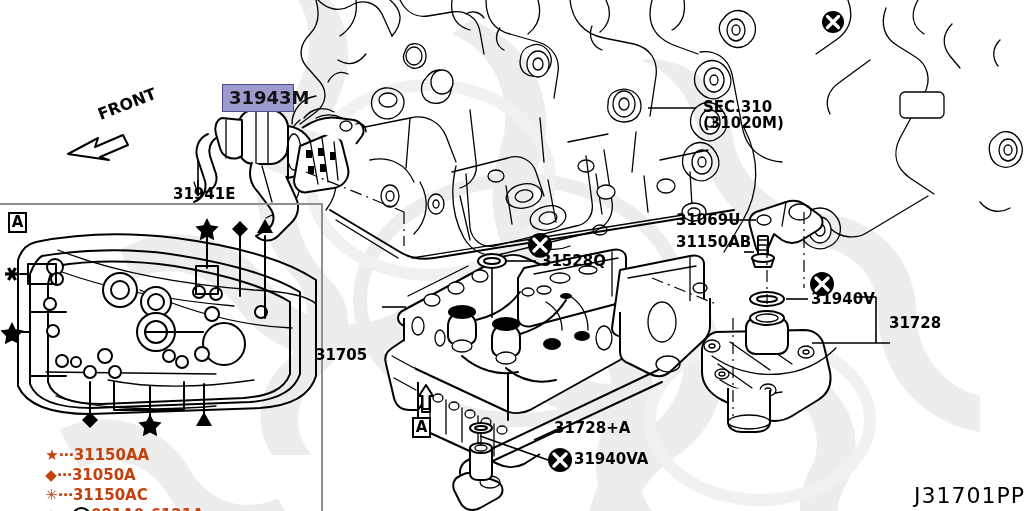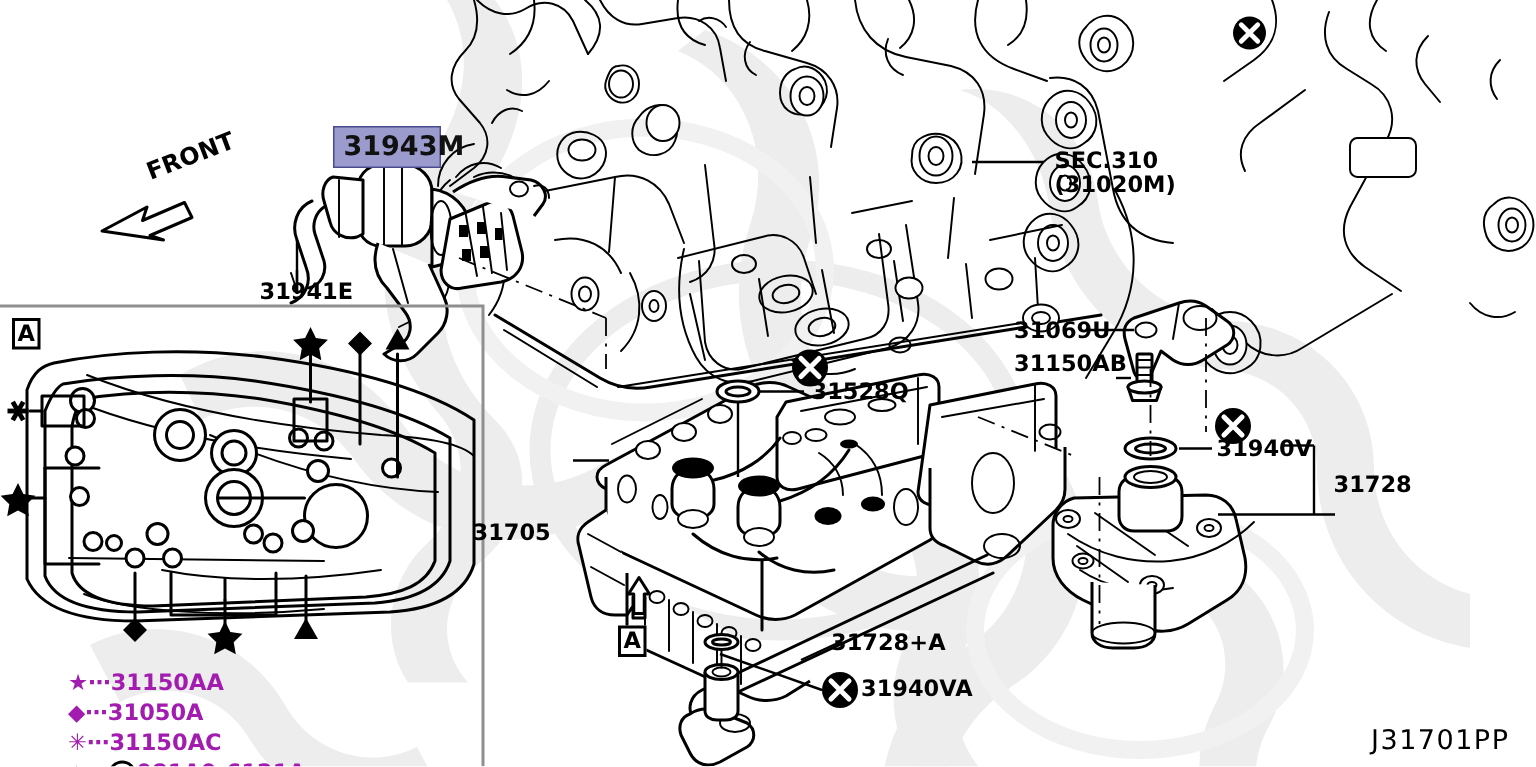--- a/index.html
+++ b/index.html
@@ -21,21 +21,21 @@
     position:absolute;
     font-family:"DejaVu Sans","Liberation Sans",sans-serif;
     font-size:15px;
     font-weight:700;
     color:#000;
     white-space:pre;
     letter-spacing:0px;
     line-height:1.08;
   }
   .lbl.jp{font-size:15px;font-weight:700;}
-  .lbl.code{font-size:18px;font-weight:400;letter-spacing:1px;}
+  .lbl.code{font-size:22px;font-weight:400;letter-spacing:1px;}
   .hl{
     position:absolute;
     background:#9b9ccd;
     border:1px solid #4b4b8f;
     color:#111;
     font-size:18px;
     font-weight:700;
     padding:2px 6px 3px 6px;
     box-sizing:border-box;
     white-space:pre;
@@ -56,21 +56,21 @@
     text-align:center;
     line-height:17px;
     color:#000;
     background:#fff;
   }
   .legrow{
     position:absolute;
     font-size:15px;
     font-weight:700;
     white-space:pre;
-    color:#a21caf;
+    color:#c2410c;
   }
   .wm{position:absolute;left:0;top:0;}
 </style>
 </head>
 <body>
 
 <div id="page">
 
   <svg class="wm" width="1024" height="511" viewBox="0 0 1024 511">
     <g fill="#ededed" stroke="none">

